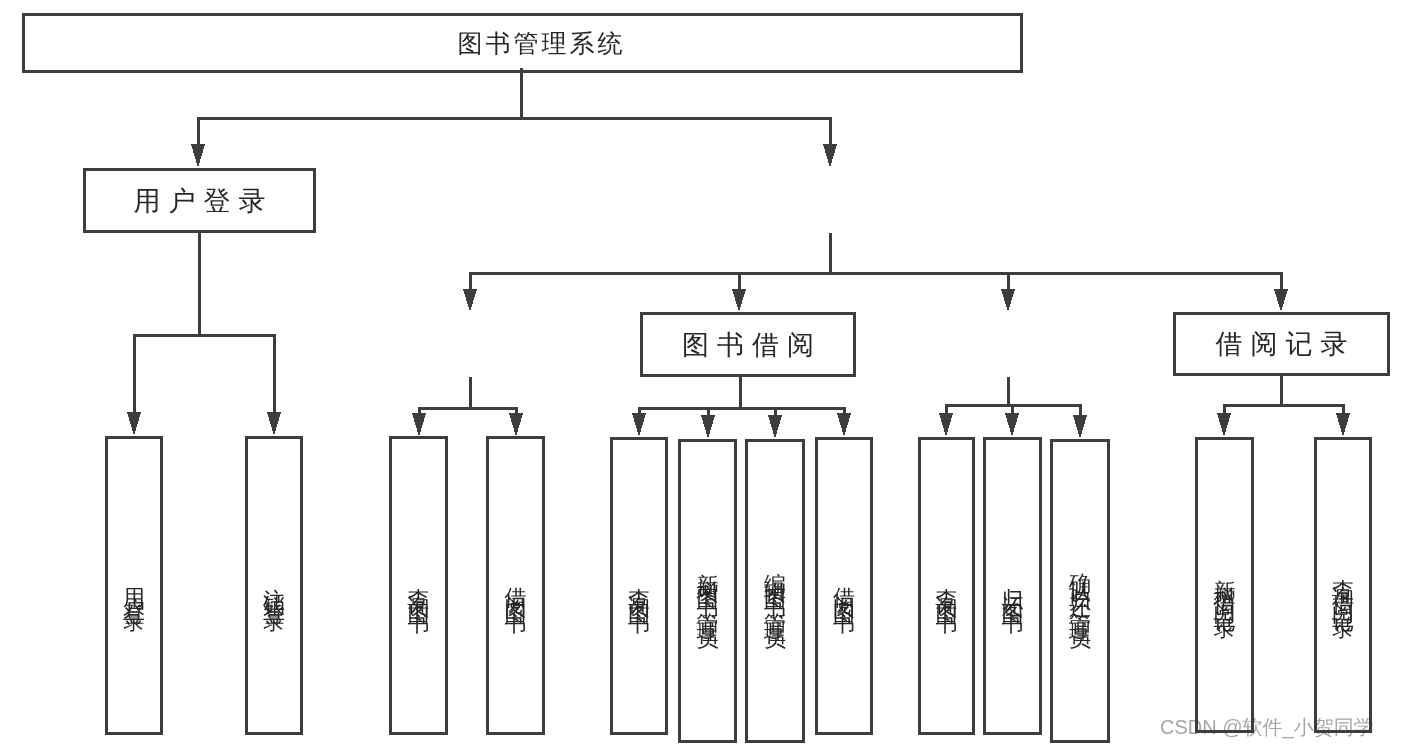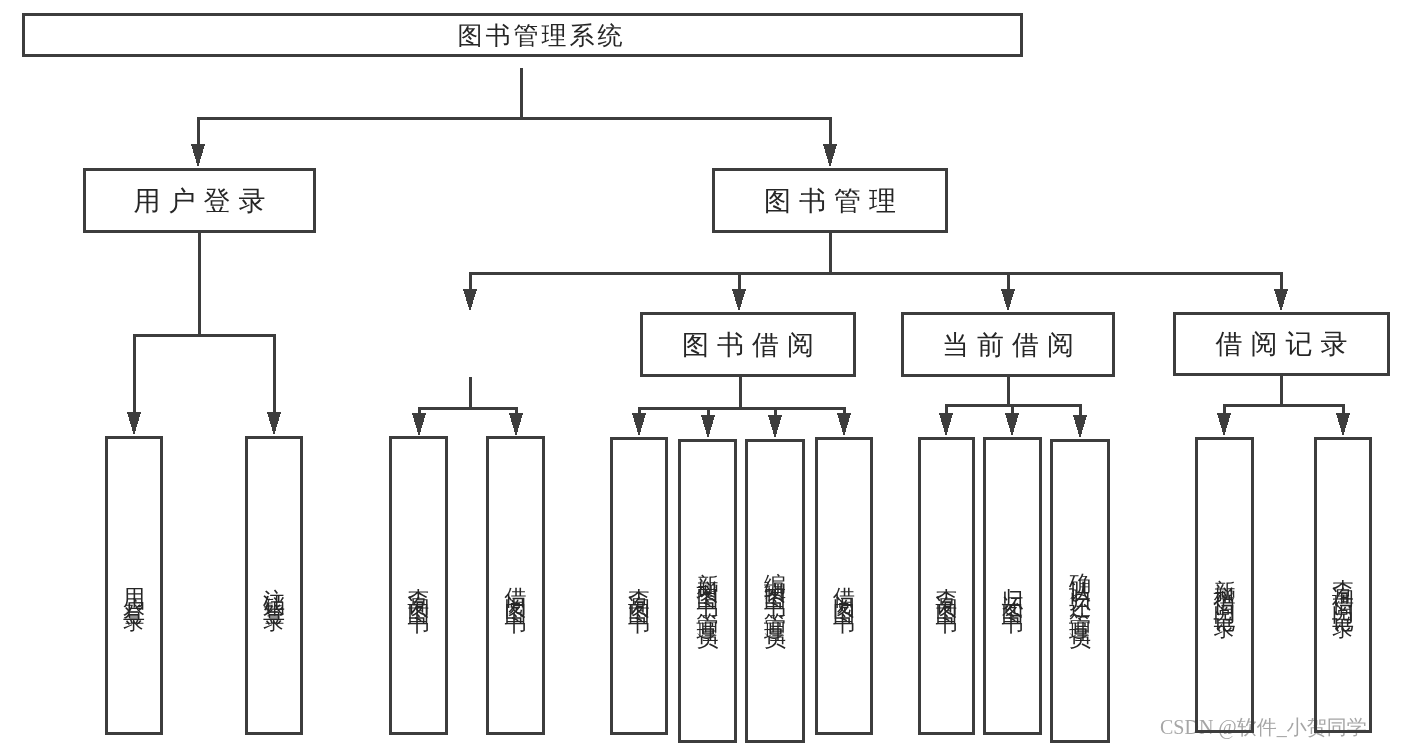--- a/index.html
+++ b/index.html
@@ -47,21 +47,20 @@
   #connectors line { stroke: #3d3d3d; stroke-width: 3; }
   #connectors polygon { fill: #3d3d3d; }
   #watermark {
     position: absolute;
     left: 1160px;
     top: 714px;
     font-size: 20px;
     color: #a6a6a6;
     z-index: 1;
     white-space: nowrap;
-    font-family: Liberation Serif, serif;
   }
 </style>
 </head>
 <body>
 
 <div id="canvas">
 
   <div id="watermark">CSDN @软件_小贺同学</div>
 
   <svg id="connectors" width="1405" height="747" shape-rendering="crispEdges">
@@ -119,27 +118,25 @@
     <polygon points="1073,415 1087,415 1080,439"></polygon>
 
     <line x1="1281" y1="376" x2="1281" y2="406"></line>
     <line x1="1223" y1="405" x2="1344" y2="405"></line>
     <line x1="1224" y1="404" x2="1224" y2="415"></line>
     <polygon points="1217,413 1231,413 1224,437"></polygon>
     <line x1="1343" y1="404" x2="1343" y2="415"></line>
     <polygon points="1336,413 1350,413 1343,437"></polygon>
   </svg>
 
-  <div class="node hnode root-node" style="left:22px; top:13px; width:1001px; height:44px;padding-left:30px;">图书管理系统</div>
+  <div class="node hnode root-node" style="left:22px; top:13px; width:1001px; height:60px;padding-left:30px;">图书管理系统</div>
 
   <div class="node hnode" style="left:83px; top:168px; width:233px; height:65px;">用户登录</div>
-  <div class="node hnode" style="left:712px; top:168px; width:236px; height:65px;">图书管理</div>
 
   <div class="node hnode" style="left:640px; top:312px; width:216px; height:65px;">图书借阅</div>
-  <div class="node hnode" style="left:901px; top:312px; width:214px; height:65px;">当前借阅</div>
   <div class="node hnode" style="left:1173px; top:312px; width:217px; height:64px;">借阅记录</div>
 
   <div class="node vnode" style="left:105px; top:436px; width:58px; height:299px;">用户登录</div>
   <div class="node vnode" style="left:245px; top:436px; width:58px; height:299px;">注销登录</div>
 
   <div class="node vnode" style="left:389px; top:436px; width:59px; height:299px;">查询图书</div>
   <div class="node vnode" style="left:486px; top:436px; width:59px; height:299px;">借阅图书</div>
 
   <div class="node vnode" style="left:610px; top:437px; width:58px; height:298px;">查询图书</div>
   <div class="node vnode" style="left:678px; top:439px; width:59px; height:304px;">新增图书（管理员）</div>

